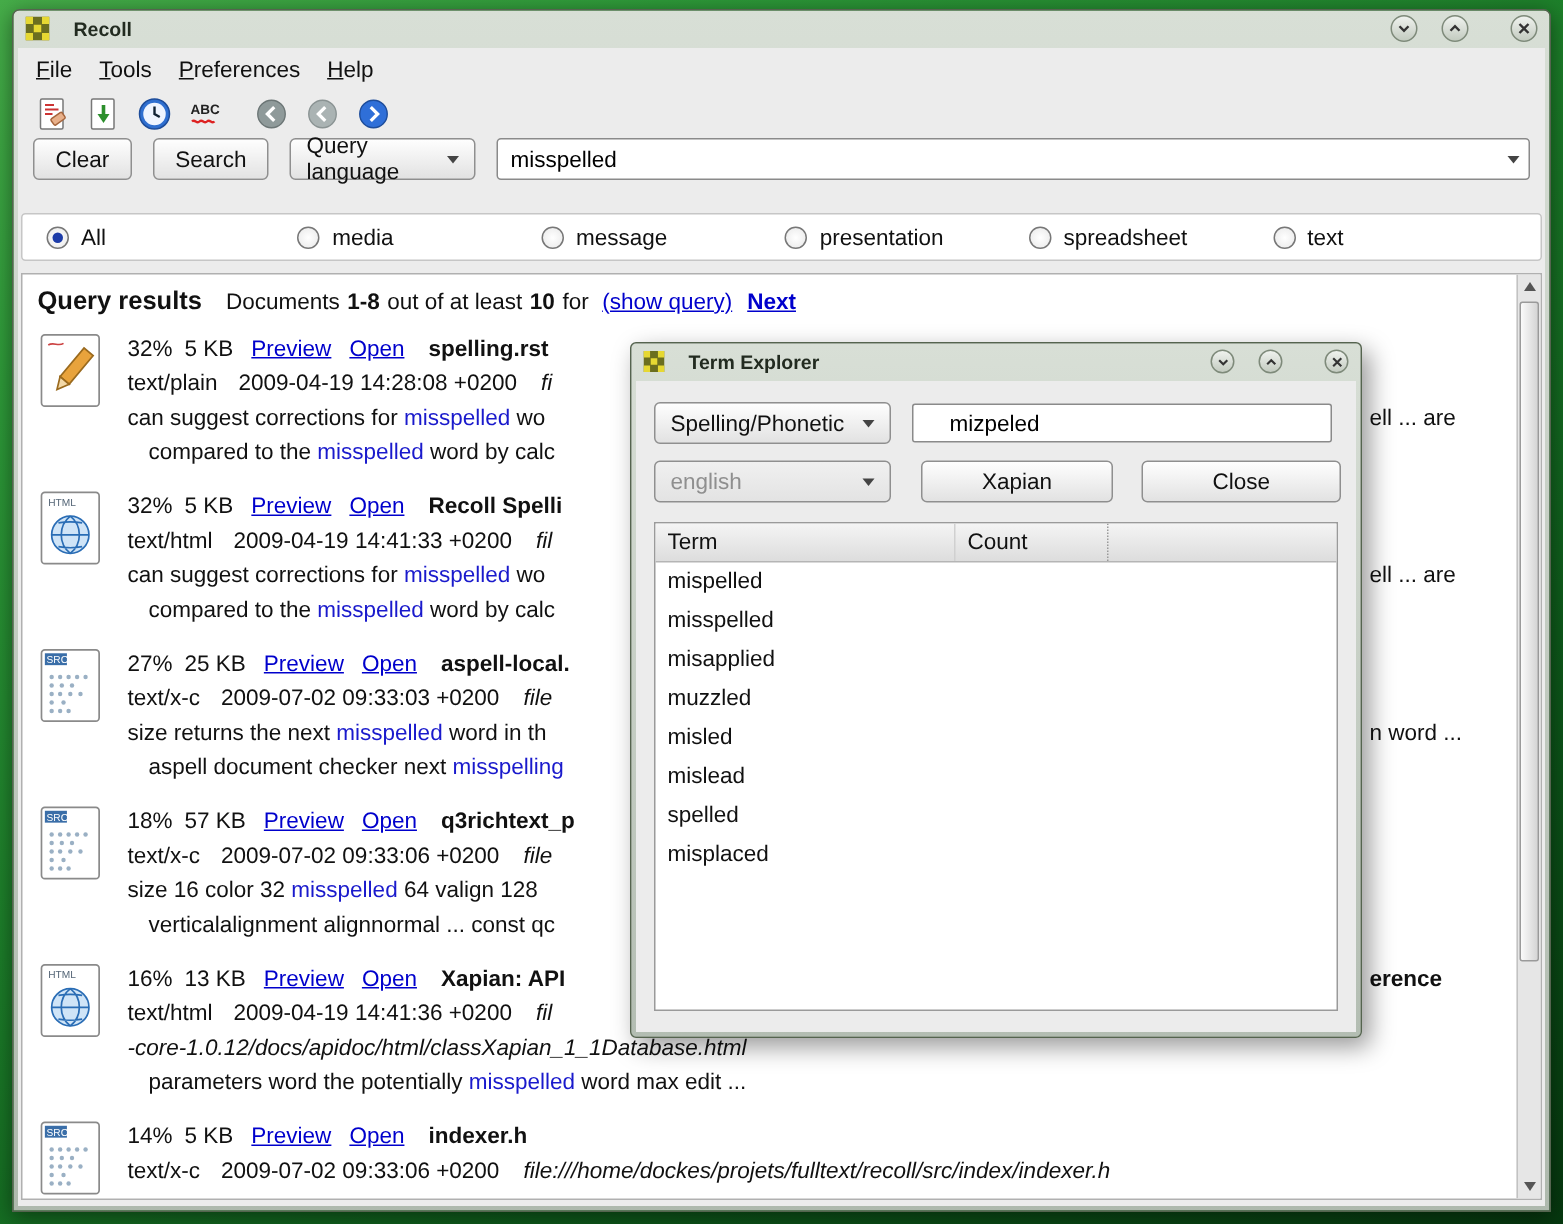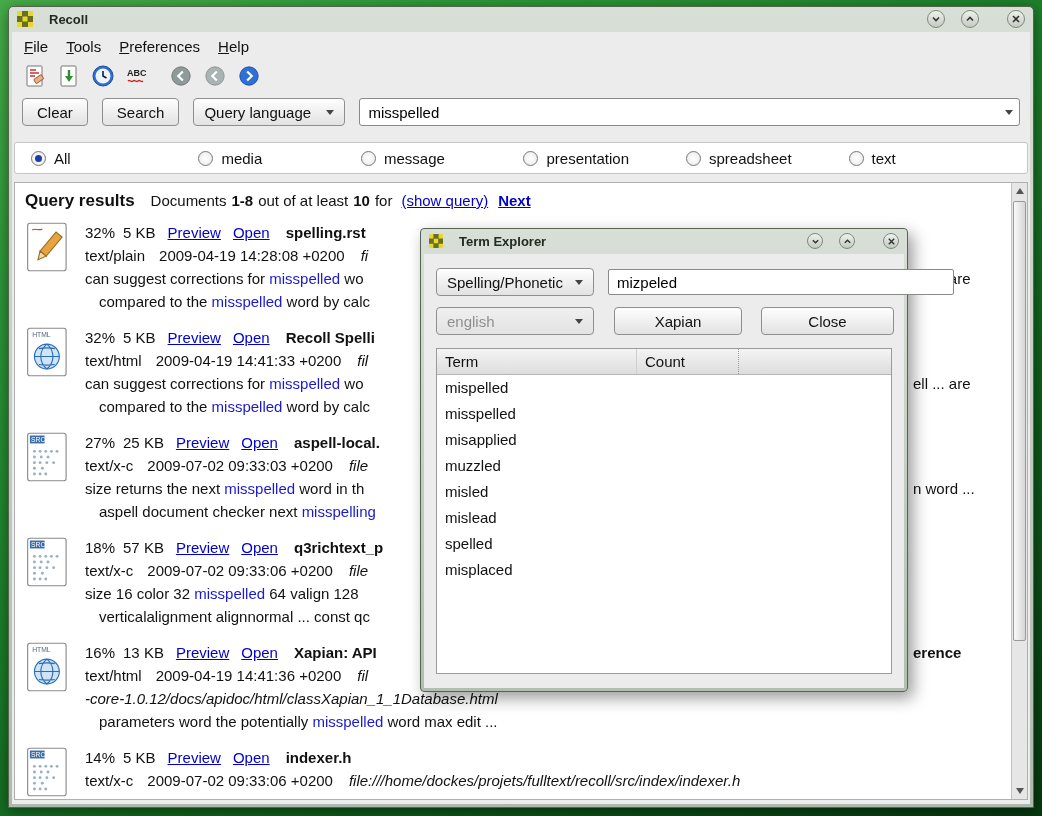--- a/index.html
+++ b/index.html
@@ -19,21 +19,21 @@
   .tb-btn.close{margin-left:12px}
   .logo{display:flex;align-items:center;flex:none}
   .client{position:absolute;left:3px;right:3px;top:25px;bottom:3px;background:#ececec;overflow:hidden}
   
   .menubar{height:28px;display:flex;align-items:center;gap:18px;padding:0 12px;font-size:15px}
   .menu-item{cursor:pointer}
   .toolbar{height:32px;display:flex;align-items:center;gap:8px;padding:0 10px}
   .tool{width:26px;height:26px;display:flex;align-items:center;justify-content:center;cursor:pointer}
   .tool.nav-first{margin-left:10px}
   
-  .searchrow{height:40px;display:flex;align-items:center;gap:14px;padding:0 10px}
+  .searchrow{height:40px;display:flex;align-items:flex-start;gap:14px;padding:0 10px}
   .btn{height:28px;border:1px solid #8f8f8f;border-radius:4px;background:linear-gradient(#fefefe,#e2e2e2);
     font-size:15px;display:flex;align-items:center;justify-content:center;padding:0 14px;cursor:pointer}
   .combo{height:28px;border:1px solid #8f8f8f;border-radius:4px;background:linear-gradient(#fefefe,#e2e2e2);
     font-size:15px;display:flex;align-items:center;justify-content:space-between;padding:0 10px;cursor:pointer}
   .combo.disabled{color:#8f8f8f;background:linear-gradient(#f0f0f0,#e3e3e3)}
   .arrow-down{width:0;height:0;border-left:4px solid transparent;border-right:4px solid transparent;border-top:5px solid #444;flex:none;margin-left:8px}
   .combo-edit{flex:1;height:28px;border:1px solid #8a8a8a;border-radius:3px;background:#fff;display:flex;align-items:stretch}
   .combo-edit input{flex:1;border:0;outline:0;font-size:15px;padding:0 8px;background:transparent;font-family:inherit;min-width:0}
   .combo-edit .drop{width:20px;display:flex;align-items:center;justify-content:center;cursor:pointer}
   .combo-edit .drop .arrow-down{margin:0}
@@ -80,22 +80,22 @@
   .sb-thumb{position:absolute;left:1px;top:18px;width:13px;height:440px;background:linear-gradient(90deg,#fafafa,#d5d5d5);
     border:1px solid #9a9a9a;border-radius:2px;cursor:grab}
   
   .dialog{position:absolute;left:420px;top:228px;width:488px;height:464px;z-index:10;
     background:linear-gradient(#d8dfd6,#b3bdb2);border:1px solid #55644f;border-radius:4px;
     box-shadow:5px 6px 16px rgba(0,0,0,.4)}
   .dialog .titlebar{height:24px}
   .dialog .tb-btn{width:16px;height:16px}
   .dlg-client{position:absolute;left:3px;right:3px;top:25px;bottom:3px;background:#ececec}
   .dlg-combo1{position:absolute;left:12px;top:14px;width:158px}
-  .dlg-input{position:absolute;left:184px;top:15px;width:346px;height:26px;border:1px solid #8a8a8a;border-radius:2px;
-    font-size:15px;padding:0 8px;font-family:inherit;outline:none;background:#fff}
+  .dlg-input{position:absolute;left:184px;top:15px;width:280px;height:26px;border:1px solid #8a8a8a;border-radius:2px;
+    font-size:15px;padding:0 24px;font-family:inherit;outline:none;background:#fff}
   .dlg-combo2{position:absolute;left:12px;top:53px;width:158px}
   .dlg-expand{position:absolute;left:190px;top:53px;width:128px}
   .dlg-closebtn{position:absolute;left:337px;top:53px;width:133px}
   .term-table{position:absolute;left:12px;top:94px;right:12px;bottom:14px;border:1px solid #9a9a9a;background:#fff;
     display:flex;flex-direction:column;overflow:hidden}
   .thead{height:26px;background:linear-gradient(#f4f4f4,#dddddd);border-bottom:1px solid #b5b5b5;display:flex;font-size:15px;align-items:center;flex:none}
   .th{padding:0 8px;height:100%;display:flex;align-items:center;cursor:pointer}
   .th.term{width:200px;border-right:1px solid #d0d0d0}
   .th.count{width:102px;border-right:1px dotted #9a9a9a}
   .tbody{flex:1}
@@ -189,21 +189,21 @@
           <svg width="22" height="22" viewBox="0 0 24 24">
               <circle cx="12" cy="12" r="10" fill="#2f6fd8" stroke="#1d4c9a"></circle>
               <path d="M10 7l5 5-5 5" stroke="#fff" stroke-width="2.4" fill="none"></path>
             </svg>
         </span>
       </div>
 
       <div class="searchrow">
         <div class="btn">Clear</div>
         <div class="btn">Search</div>
-        <div class="combo" style="width:152px">
+        <div class="combo" style="width:124px">
           <span>Query language</span>
           <span class="arrow-down"></span>
         </div>
         <div class="combo-edit">
           <input value="misspelled" style="">
           <span class="drop">
               <span class="arrow-down"></span>
             </span>
         </div>
       </div>

